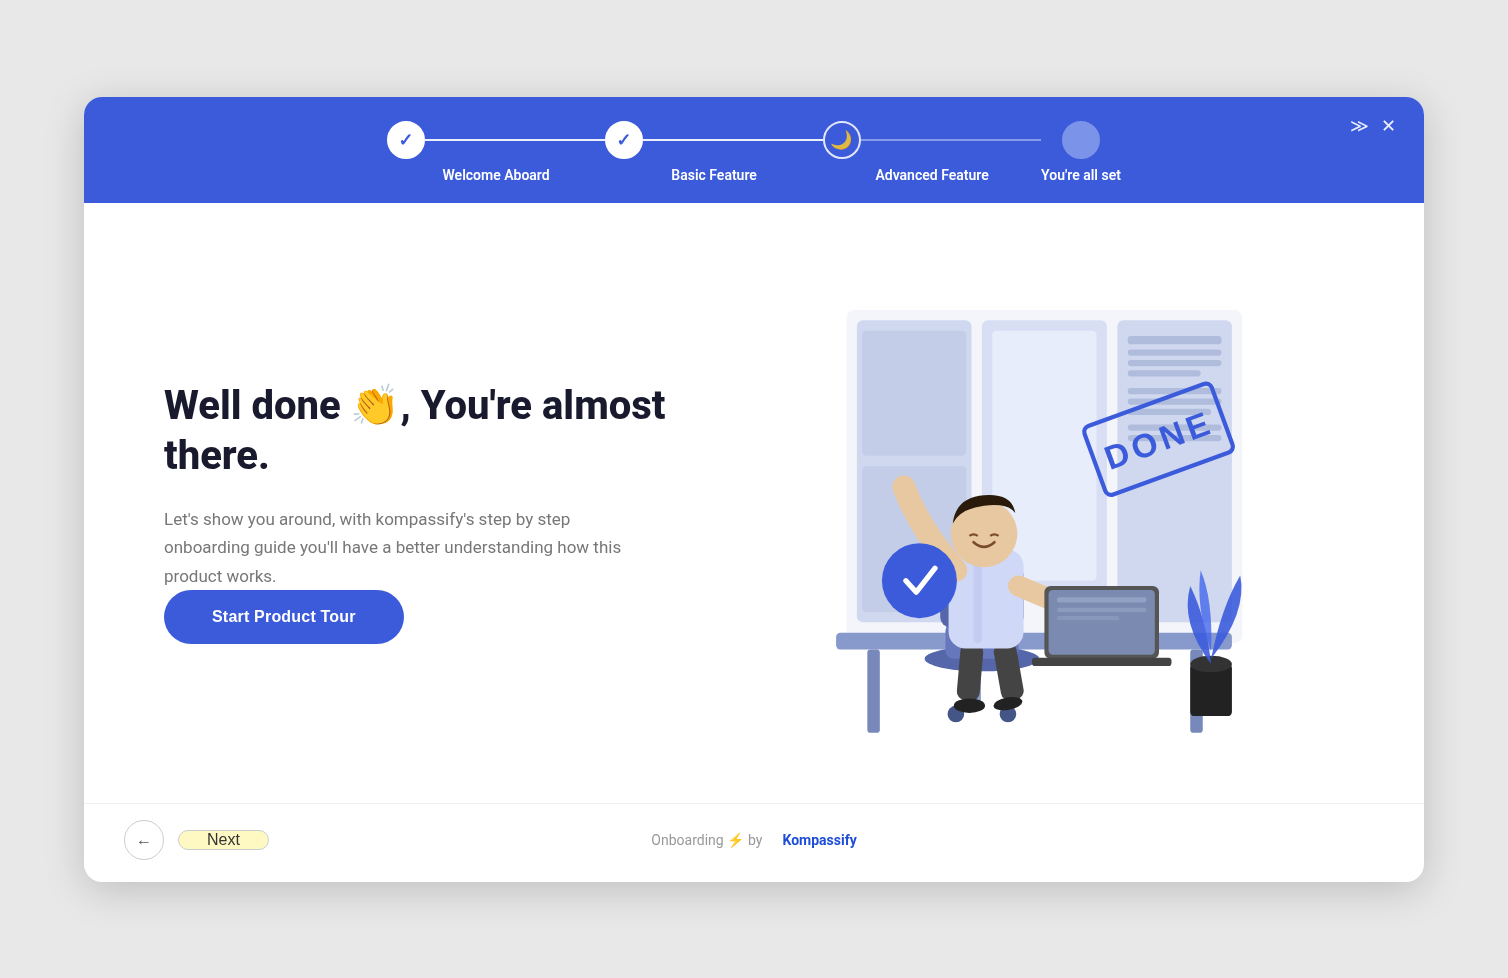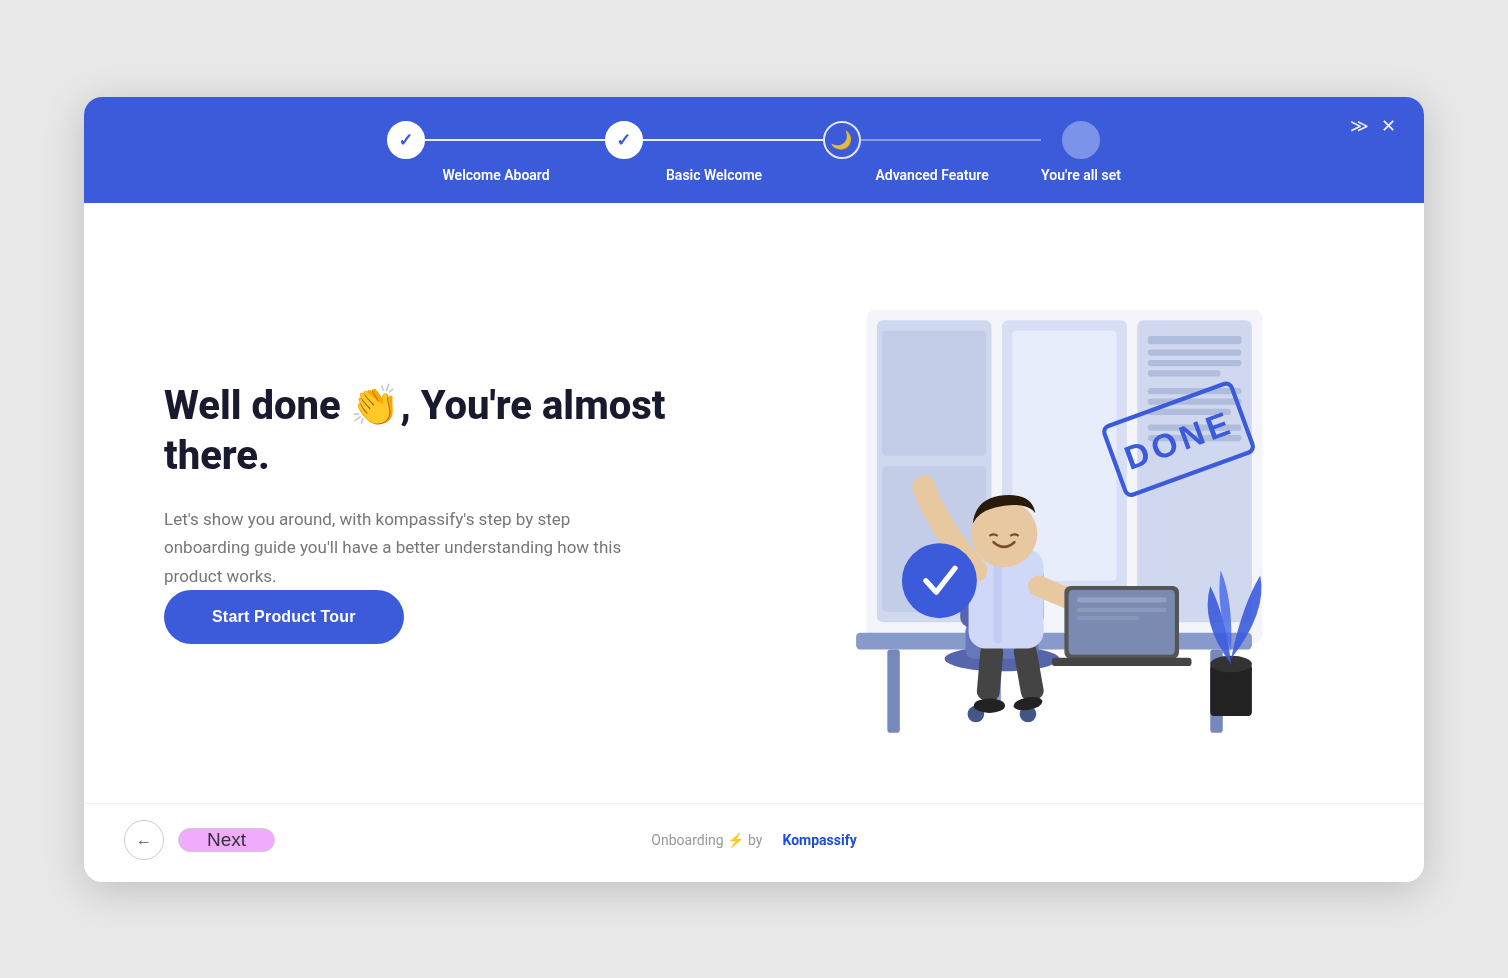--- a/index.html
+++ b/index.html
@@ -110,21 +110,21 @@
       font-weight: 600;
       margin-top: 8px;
       text-align: center;
       white-space: nowrap;
     }
     
     .body {
       display: flex;
       align-items: center;
       padding: 50px 60px 30px 80px;
-      gap: 80px;
+      gap: 60px;
       min-height: 600px;
     }
     .left-content {
       flex: 1;
       max-width: 560px;
     }
     .main-title {
       font-size: 40px;
       font-weight: 800;
       color: #1a1a2e;
@@ -176,25 +176,25 @@
       border: 1.5px solid #ccc;
       background: #fff;
       display: flex;
       align-items: center;
       justify-content: center;
       cursor: pointer;
       color: #555;
       font-size: 16px;
     }
     .next-btn {
-      background: #f0abfc;
+      background: #fef9c3;
       border: 1.5px solid #ccc;
       border-radius: 50px;
       padding: 0 28px;
-      font-size: 19px;
+      font-size: 16px;
       color: #333;
       cursor: pointer;
     }
     .footer-brand {
       position: absolute;
       left: 50%;
       transform: translateX(-50%);
       font-size: 14px;
       color: #999;
       display: flex;
@@ -233,21 +233,21 @@
         <span class="step-label">Welcome Aboard</span>
       </div>
 
       <div class="step-wrapper">
         <div class="step-row">
           <div class="step-circle done">
             <span class="check">✓</span>
           </div>
           <div class="connector done"></div>
         </div>
-        <span class="step-label">Basic Welcome</span>
+        <span class="step-label">Basic Feature</span>
       </div>
 
       <div class="step-wrapper">
         <div class="step-row">
           <div class="step-circle active">
             <span class="moon">🌙</span>
           </div>
           <div class="connector"></div>
         </div>
         <span class="step-label">Advanced Feature</span>

